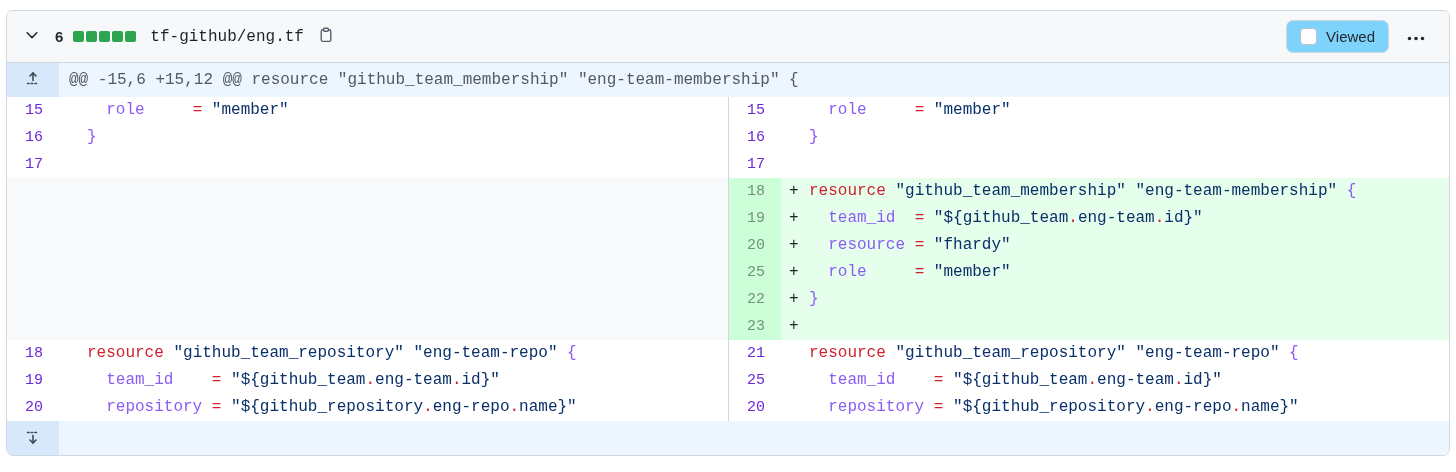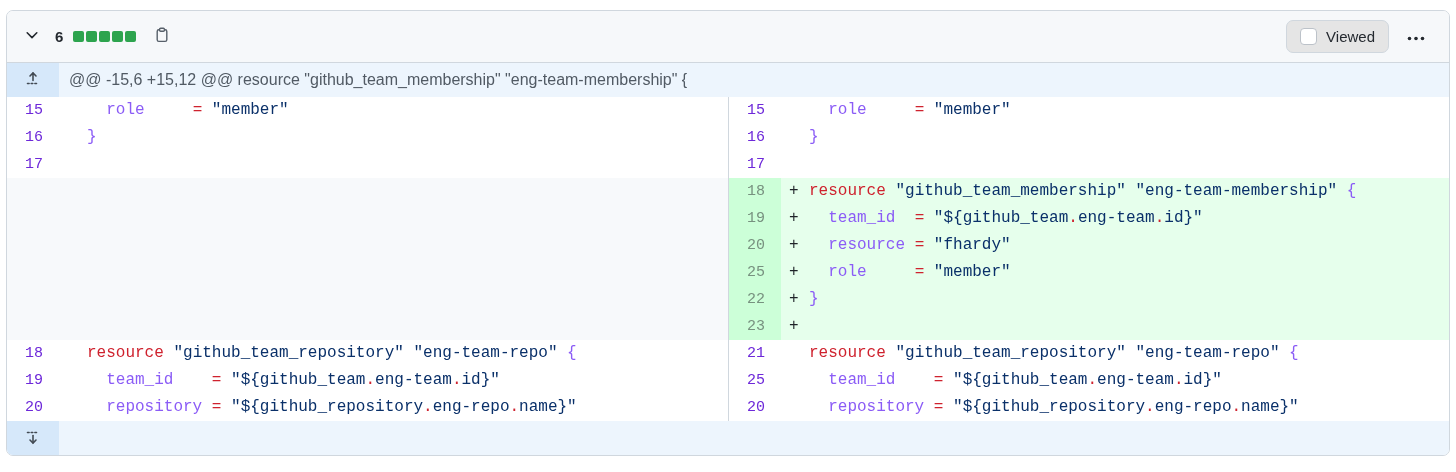--- a/index.html
+++ b/index.html
@@ -18,34 +18,34 @@
     display: flex; align-items: center; justify-content: center; color: #24292f; }
   .changes-count { font-size: 15px; font-weight: 700; color: #24292f;
     font-family: "Liberation Sans", sans-serif; margin-left: 2px; }
   .diffstat { display: flex; align-items: center; gap: 2px; margin-right: 4px; }
   .diffstat .sq { width: 11px; height: 11px; border-radius: 2px; }
   .filename { font-family: "Liberation Mono", "DejaVu Sans Mono", monospace; font-size: 16px; color: #1f2328; text-decoration: none; }
   .copy-btn { background: none; border: none; cursor: pointer; color: #57606a; display: flex; align-items: center; margin-left: 4px; }
   .fh-right { display: flex; align-items: center; gap: 10px; }
   .viewed-btn {
     display: flex; align-items: center; gap: 9px; height: 33px; padding: 12px 13px;
-    border: 1px solid #d0d7de; border-radius: 7px; background: #e5e5e5; cursor: pointer;
+    border: 1px solid #d0d7de; border-radius: 7px; background: #7dd3fc; cursor: pointer;
   }
   .viewed-checkbox { width: 17px; height: 17px; border: 1px solid #bcc2c9; border-radius: 4px; background: #ffffff; }
   .viewed-label { font-size: 15px; color: #24292f; }
   .kebab-btn { background: none; border: none; cursor: pointer; color: #24292f; padding: 6px 8px; }
   
   .hunk-row { display: flex; height: 34px; background: #edf5fd; }
   .expand-cell {
     width: 52px; flex: none; background: #d6e8fa; border: none; cursor: pointer;
     display: flex; align-items: center; justify-content: center; color: #424a53;
   }
   .hunk-text {
     display: flex; align-items: center; padding-left: 10px;
-    font-family: Liberation Sans, sans-serif; font-size: 16px; color: #515a64; white-space: pre;
+    font-family: Liberation Mono, monospace; font-size: 16px; color: #515a64; white-space: pre;
   }
   
   .split { display: grid; grid-template-columns: 1fr 1fr; }
   .pane { background: #ffffff; }
   .pane.right { border-left: 1px solid #d0d7de; }
   .code-row { display: flex; height: 27px; line-height: 27px; }
   .code-row .num {
     width: 52px; flex: none; text-align: right; padding-right: 16px;
     font-family: "Liberation Mono", "DejaVu Sans Mono", monospace; font-size: 15px; color: #6d28d9;
     cursor: pointer; user-select: none;
@@ -79,20 +79,21 @@
         </span>
       </button>
       <span class="changes-count">6</span>
       <span class="diffstat" id="diffstat">
           <span class="sq" style="background: rgb(45, 164, 78);"></span>
           <span class="sq" style="background: rgb(45, 164, 78);"></span>
           <span class="sq" style="background: rgb(45, 164, 78);"></span>
           <span class="sq" style="background: rgb(45, 164, 78);"></span>
           <span class="sq" style="background: rgb(45, 164, 78);"></span>
         </span>
+      <a class="filename" href="#">tf-github/eng.tf</a>
       <button class="copy-btn">
         <span>
           <svg width="16" height="16" viewBox="0 0 16 16">
               <rect x="3.2" y="2.8" width="9.6" height="11.6" rx="1.6" fill="none" stroke="currentColor" stroke-width="1.4"></rect>
               <rect x="5.6" y="1.2" width="4.8" height="3" rx="1" fill="#f6f8fa" stroke="currentColor" stroke-width="1.4"></rect>
             </svg>
         </span>
       </button>
     </div>
     <div class="fh-right">

